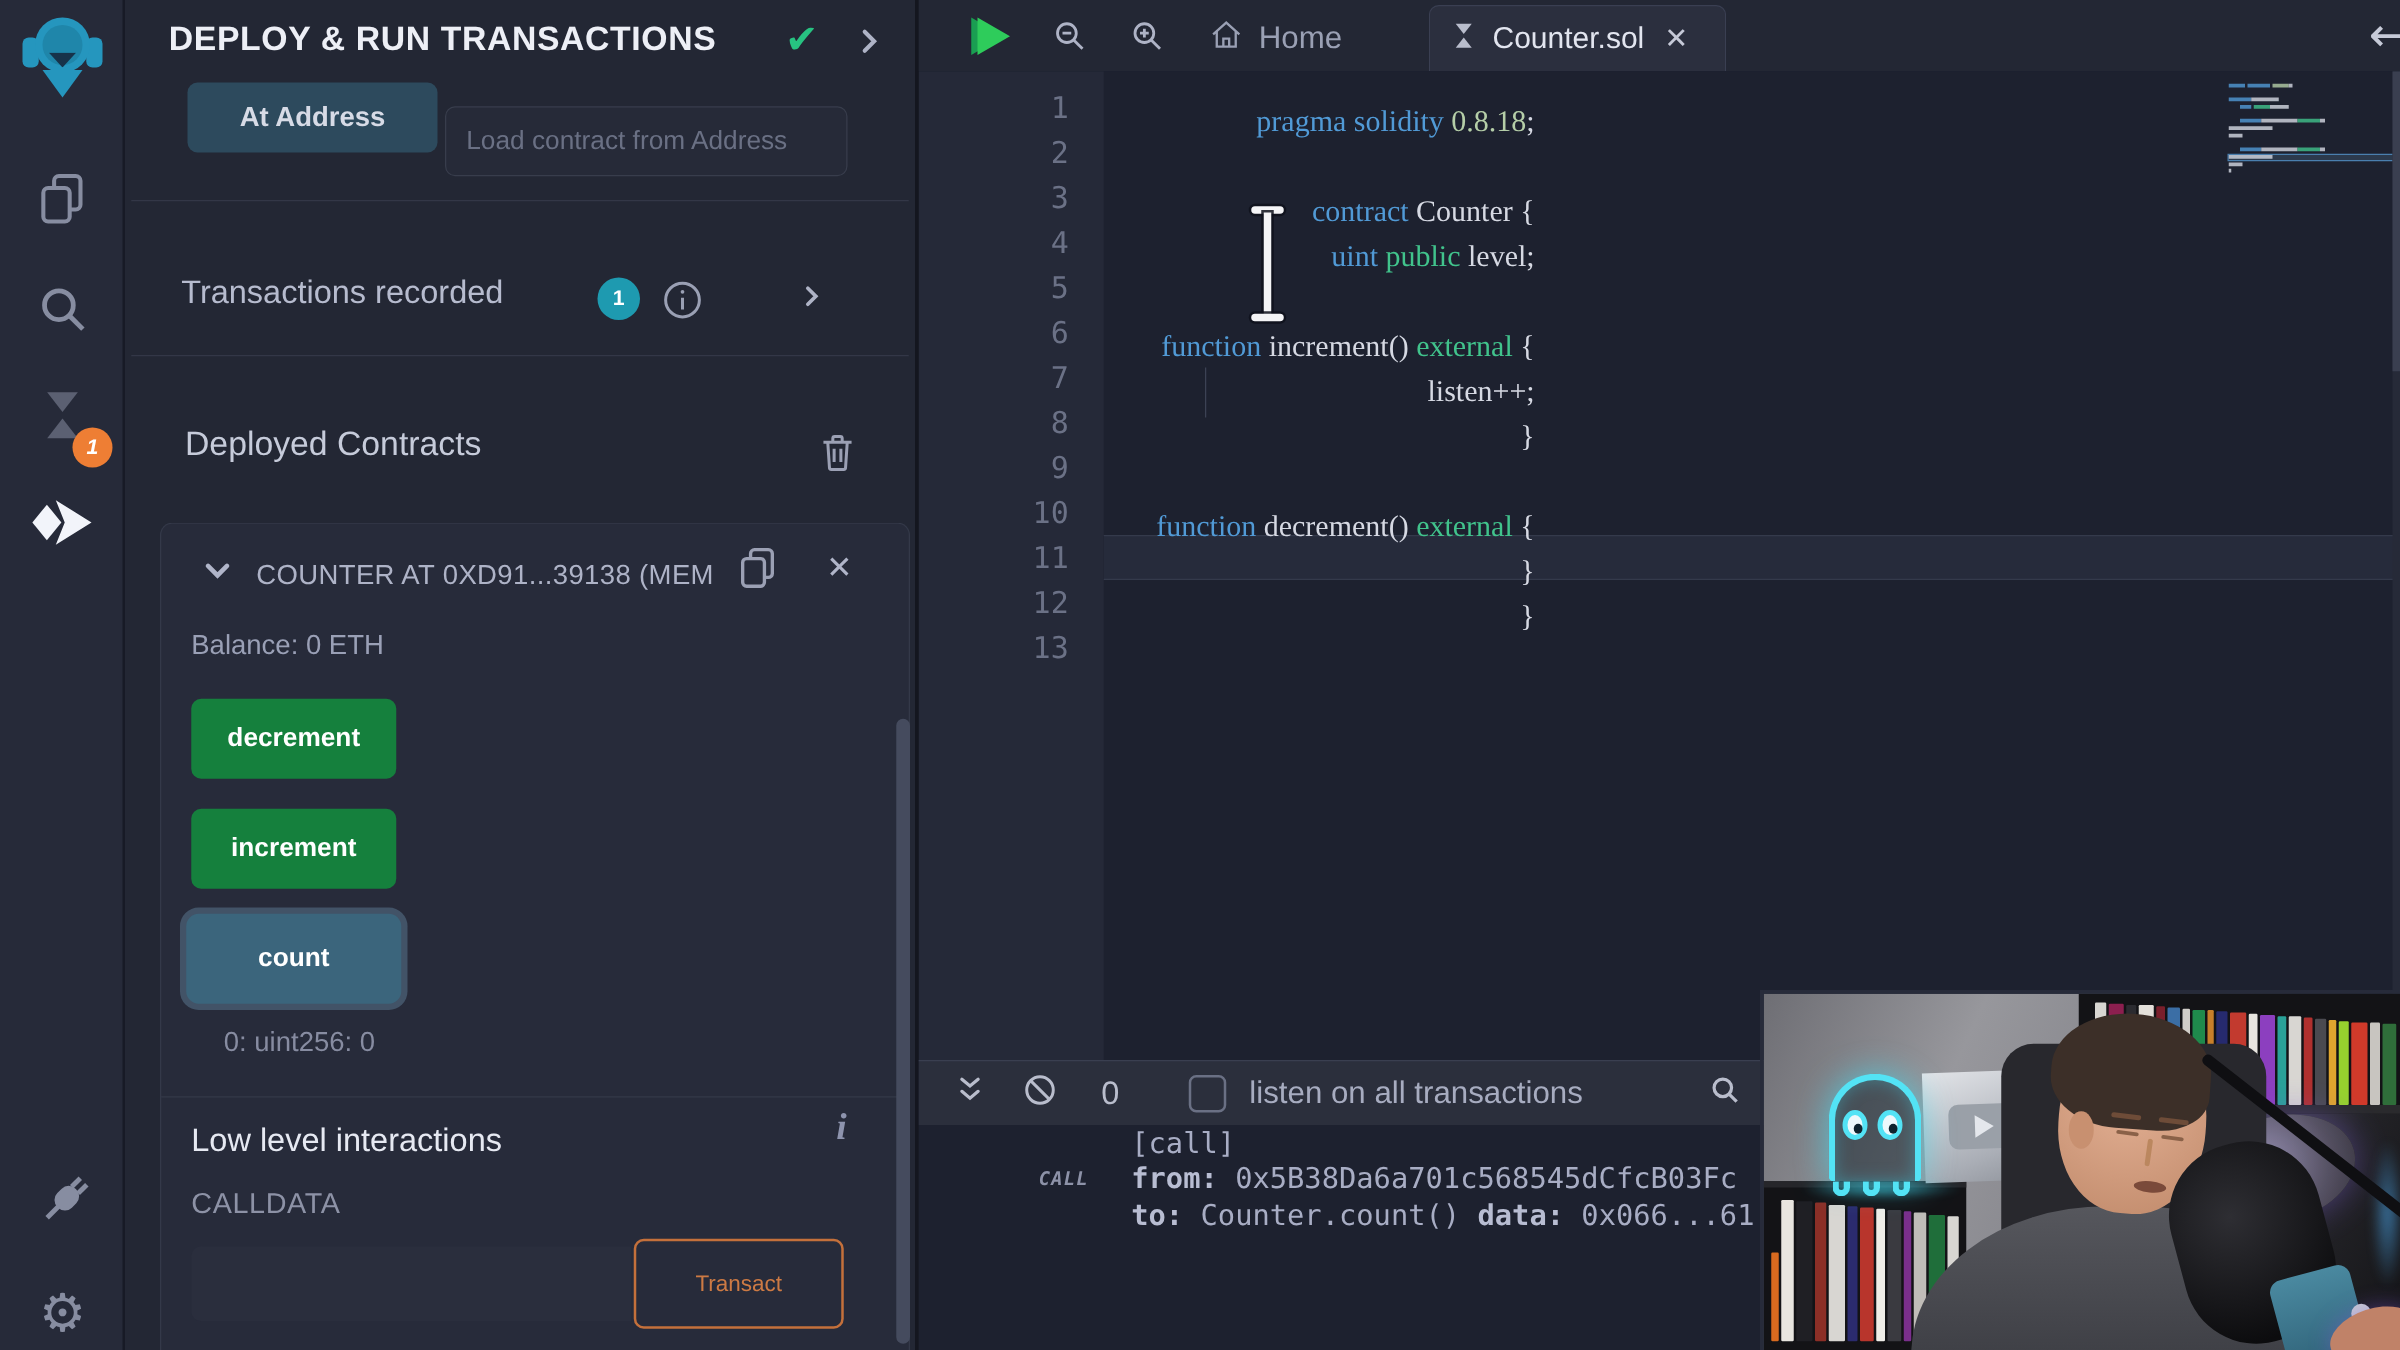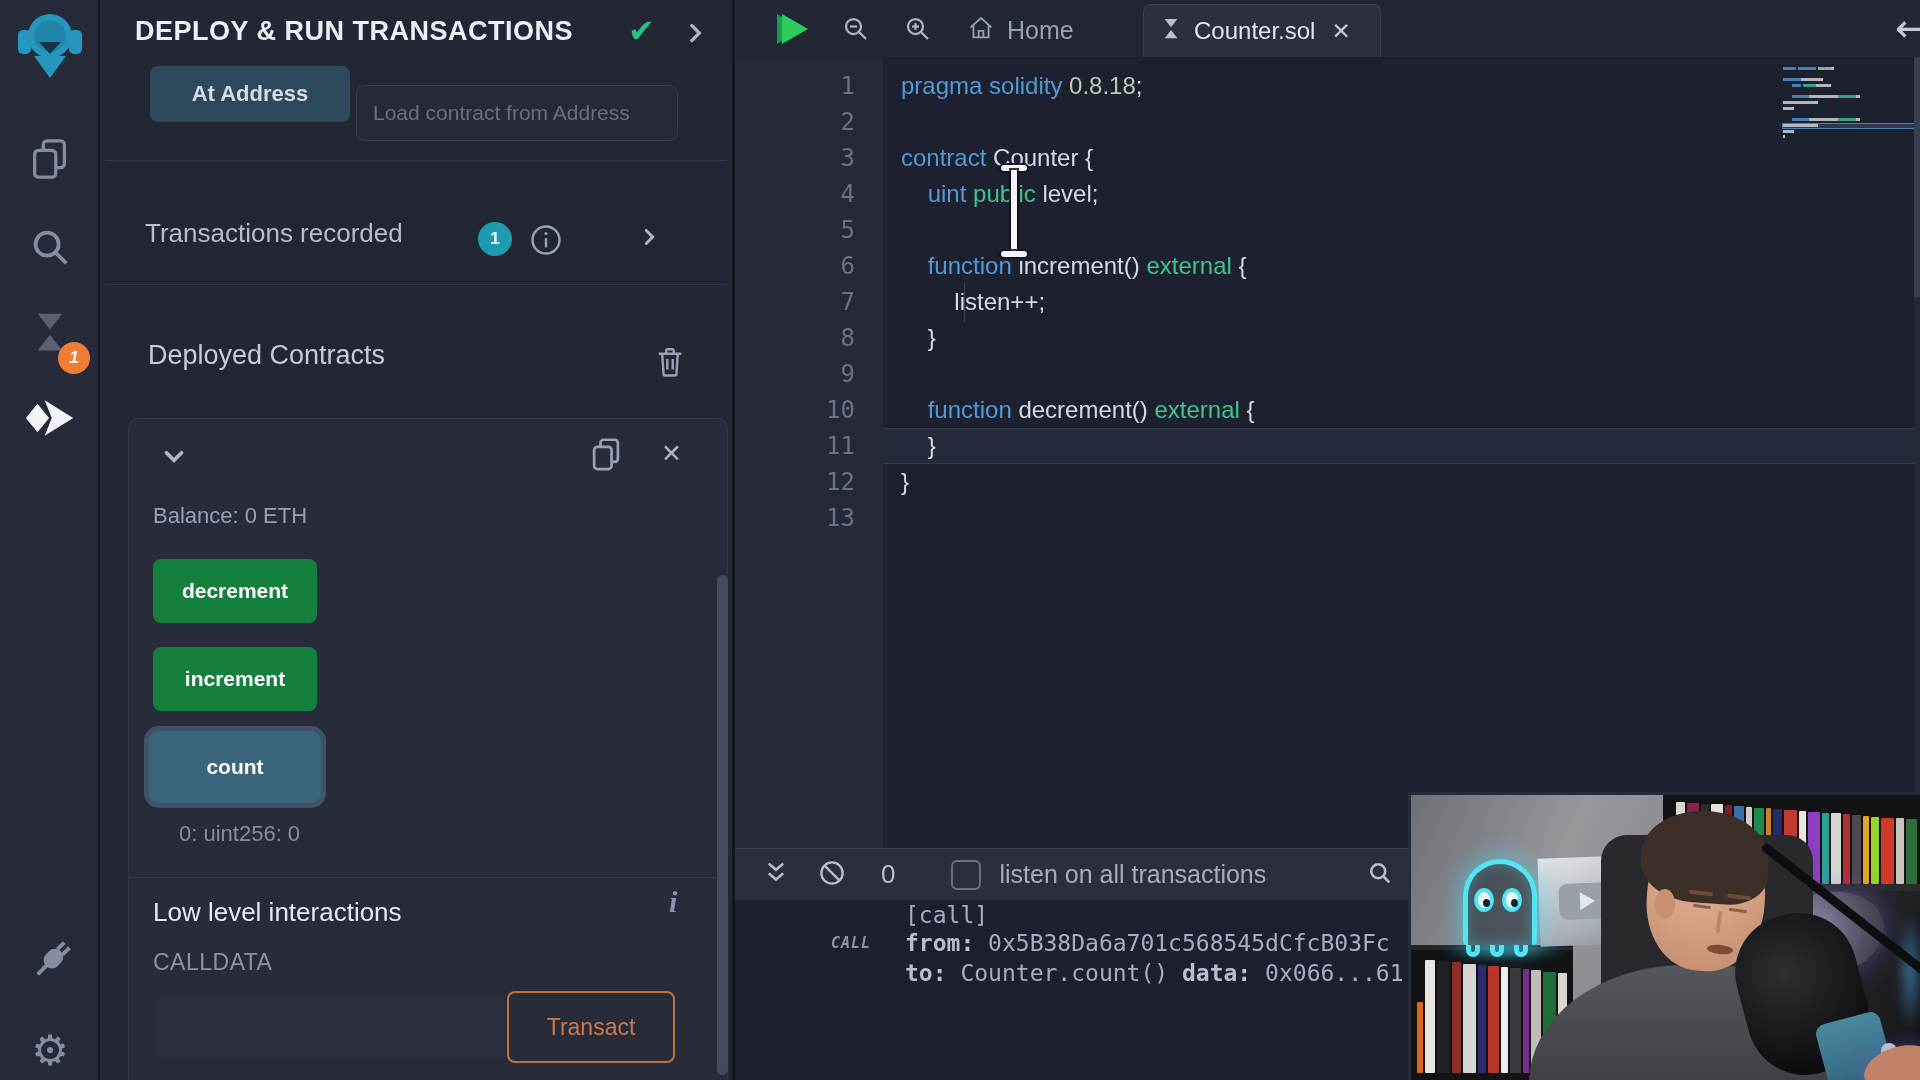--- a/index.html
+++ b/index.html
@@ -46,21 +46,21 @@
   .fn-btn { position:absolute; left:24px; width:164px; height:64px; border:none; border-radius:8px; background:#15803d; color:#fff; font-size:21px; font-weight:600; font-family:inherit; }
   #btn-decrement { top:140px; }
   #btn-increment { top:228px; }
   #btn-count { top:312px; left:20px; width:172px; height:72px; background:#3b657c; border-radius:10px; box-shadow:0 0 0 5px rgba(122,168,196,.33); }
   #count-result { position:absolute; left:50px; top:402px; font-size:22px; color:#878ca1; }
   #card-div { position:absolute; left:0; top:458px; width:592px; height:1px; background:#3c4152; opacity:.65; }
   #lowlevel-title { position:absolute; left:24px; top:478px; font-size:26px; color:#e6e9f2; }
   #lowlevel-info { position:absolute; left:540px; top:466px; font-family:"Liberation Serif", serif; font-style:italic; font-weight:bold; font-size:30px; color:#8d93ad; }
   #calldata-label { position:absolute; left:24px; top:530px; font-size:23px; letter-spacing:.5px; color:#8d92a6; }
   #calldata-input { position:absolute; left:24px; top:578px; width:352px; height:60px; background:#2a2e3d; border:none; border-radius:8px 0 0 8px; color:#c7ccd9; font-size:21px; padding:0 14px; font-family:inherit; }
-  #transact-btn { position:absolute; left:378px; top:572px; width:168px; height:72px; background:transparent; border:2px solid #c4703b; border-radius:8px; color:#cd7a44; font-size:23px; font-family:inherit; }
+  #transact-btn { position:absolute; left:378px; top:572px; width:168px; height:72px; background:transparent; border:2px solid #c4703b; border-radius:8px; color:#cd7a44; font-size:18px; font-family:inherit; }
   #panel-scroll { position:absolute; left:617px; top:575px; width:11px; height:500px; border-radius:6px; background:#454b5e; }
 
   
   #editor-zone { position:absolute; left:732px; top:0; width:1188px; height:1080px; background:#1d212f; border-left:3px solid #14161f; }
   #tabbar { position:absolute; left:0; top:0; width:1188px; height:57px; background:#232734; }
   #play-btn { position:absolute; left:42px; top:14px; width:34px; height:30px; }
   .tri { position:absolute; width:0; height:0; border-top:15px solid transparent; border-bottom:15px solid transparent; }
   .tri-back { left:0; border-left:26px solid #1a9e52; }
   .tri-front { left:5px; border-left:26px solid #2ecc5b; }
   .tool-ic { position:absolute; top:14px; color:#aeb3c6; }
@@ -71,21 +71,21 @@
   #file-tab { position:absolute; left:408px; top:4px; width:238px; height:53px; background:#2b2f3e; border:1px solid #3a3f52; border-bottom:none; border-radius:8px 8px 0 0; display:flex; align-items:center; padding:0 16px; gap:12px; }
   #file-tab-label { font-size:24px; color:#e2e5ef; }
   #tab-close { font-size:23px; color:#c6cad8; font-family:"DejaVu Sans", sans-serif; margin-left:4px; }
   #sol-tab-ic { color:#b9bdcc; }
   #arrow-left-ic { position:absolute; left:1160px; top:6px; font-size:38px; color:#c6cad8; font-family:"DejaVu Sans", sans-serif; }
 
   #editor { position:absolute; left:0; top:57px; width:1188px; height:791px; background:#1d212f; overflow:hidden; }
   #gutter-bg { position:absolute; left:0; top:0; width:148px; height:791px; background:#252938; }
   #line-numbers { position:absolute; left:0; top:11px; width:120px; text-align:right; font-family:"DejaVu Sans Mono", monospace; font-size:24px; color:#6b7186; }
   #line-numbers .ln { height:36px; line-height:36px; }
-  #code-lines { position:absolute; left:166px; top:11px; font-family:Liberation Sans, sans-serif; font-size:24px; }
+  #code-lines { position:absolute; left:166px; top:23px; font-family:Liberation Serif, serif; font-size:24px;text-align:right; }
   .cl { height:36px; line-height:36px; white-space:pre; position:relative; }
   .cl .guide { position:absolute; left:63px; top:-2px; bottom:-2px; width:1px; background:#3c4254; }
   .tk-kw { color:#519ad6; } .tk-mod { color:#41c38c; } .tk-num { color:#b5cea8; } .tk-pl { color:#d6d9e3; }
   #cur-line-hl { position:absolute; left:148px; top:371px; width:1032px; height:36px; background:#262b3b; border-top:1px solid #343a4b; border-bottom:1px solid #343a4b; }
   #minimap { position:absolute; left:1048px; top:10px; width:134px; }
   .ml { height:4px; margin-bottom:1.7px; white-space:nowrap; position:relative; }
   .ml .ms { display:inline-block; height:3px; background:currentColor; opacity:.8; vertical-align:top; }
   .ml.cur { outline:1px solid #4a7fae; background:#2c3a4d; }
   #editor-scroll { position:absolute; left:1179px; top:0; width:9px; height:791px; background:#262a38; }
   #editor-scroll .thumb { position:absolute; top:0; width:9px; height:240px; background:#3a3f50; }
@@ -243,20 +243,21 @@
         <path d="M4.5 6.5 h15 M9.5 6.5 V4.5 a1 1 0 0 1 1-1 h3 a1 1 0 0 1 1 1 V6.5 M6.8 6.5 l0.9 13.5 a1 1 0 0 0 1 1 h6.6 a1 1 0 0 0 1-1 L17.2 6.5 M10.2 10 v7 M13.8 10 v7"></path>
       </svg>
     </div>
 
     <div id="contract-card">
       <div id="card-chev">
         <svg width="26" height="26" viewBox="0 0 24 24" fill="none" stroke="currentColor" stroke-width="3.4" stroke-linecap="round">
             <path d="M5 9 l7 7 7 -7"></path>
           </svg>
       </div>
+      <div id="card-title">COUNTER AT 0XD91...39138 (MEM</div>
       <div id="copy-ic">
         <svg width="38" height="38" viewBox="0 0 24 24" fill="none" stroke="currentColor" stroke-width="1.7">
           <rect x="8.5" y="3" width="11" height="14" rx="2"></rect>
           <rect x="4.5" y="7.5" width="11" height="14" rx="2" fill="#272b3a"></rect>
         </svg>
       </div>
       <div id="card-close">✕</div>
       <div id="balance">Balance: 0 ETH</div>
 
       <button id="btn-decrement" class="fn-btn">decrement</button>

